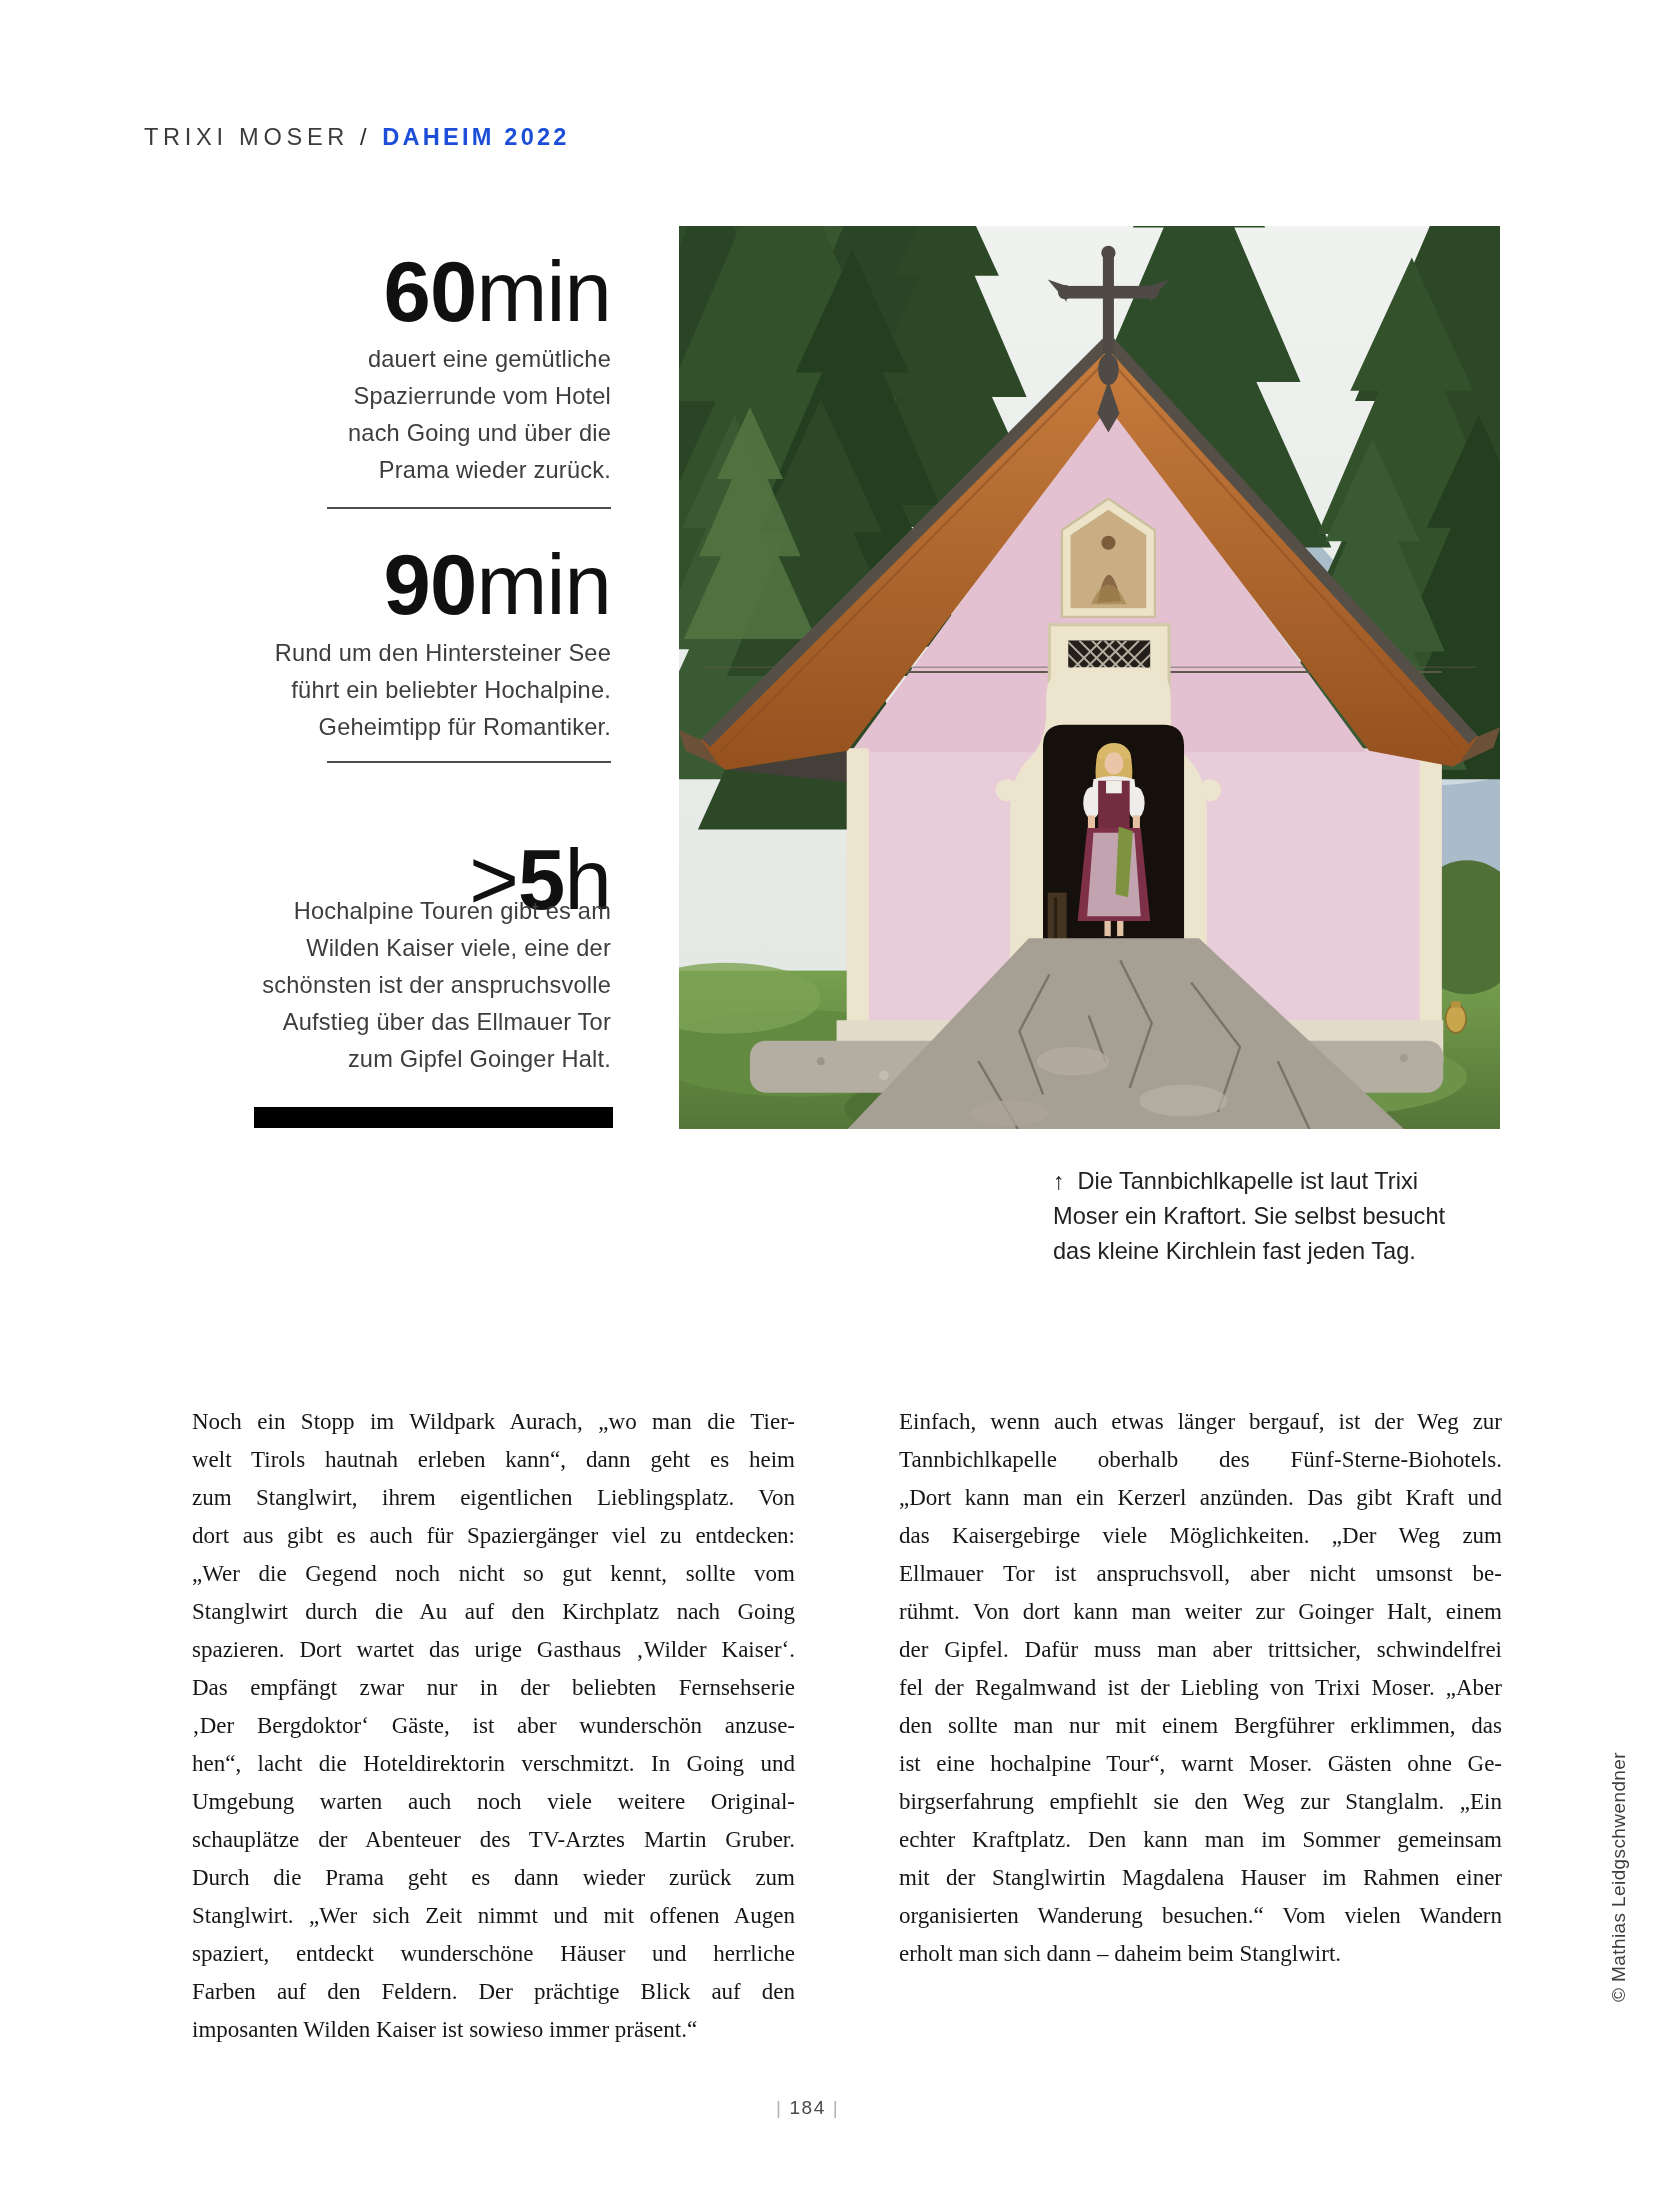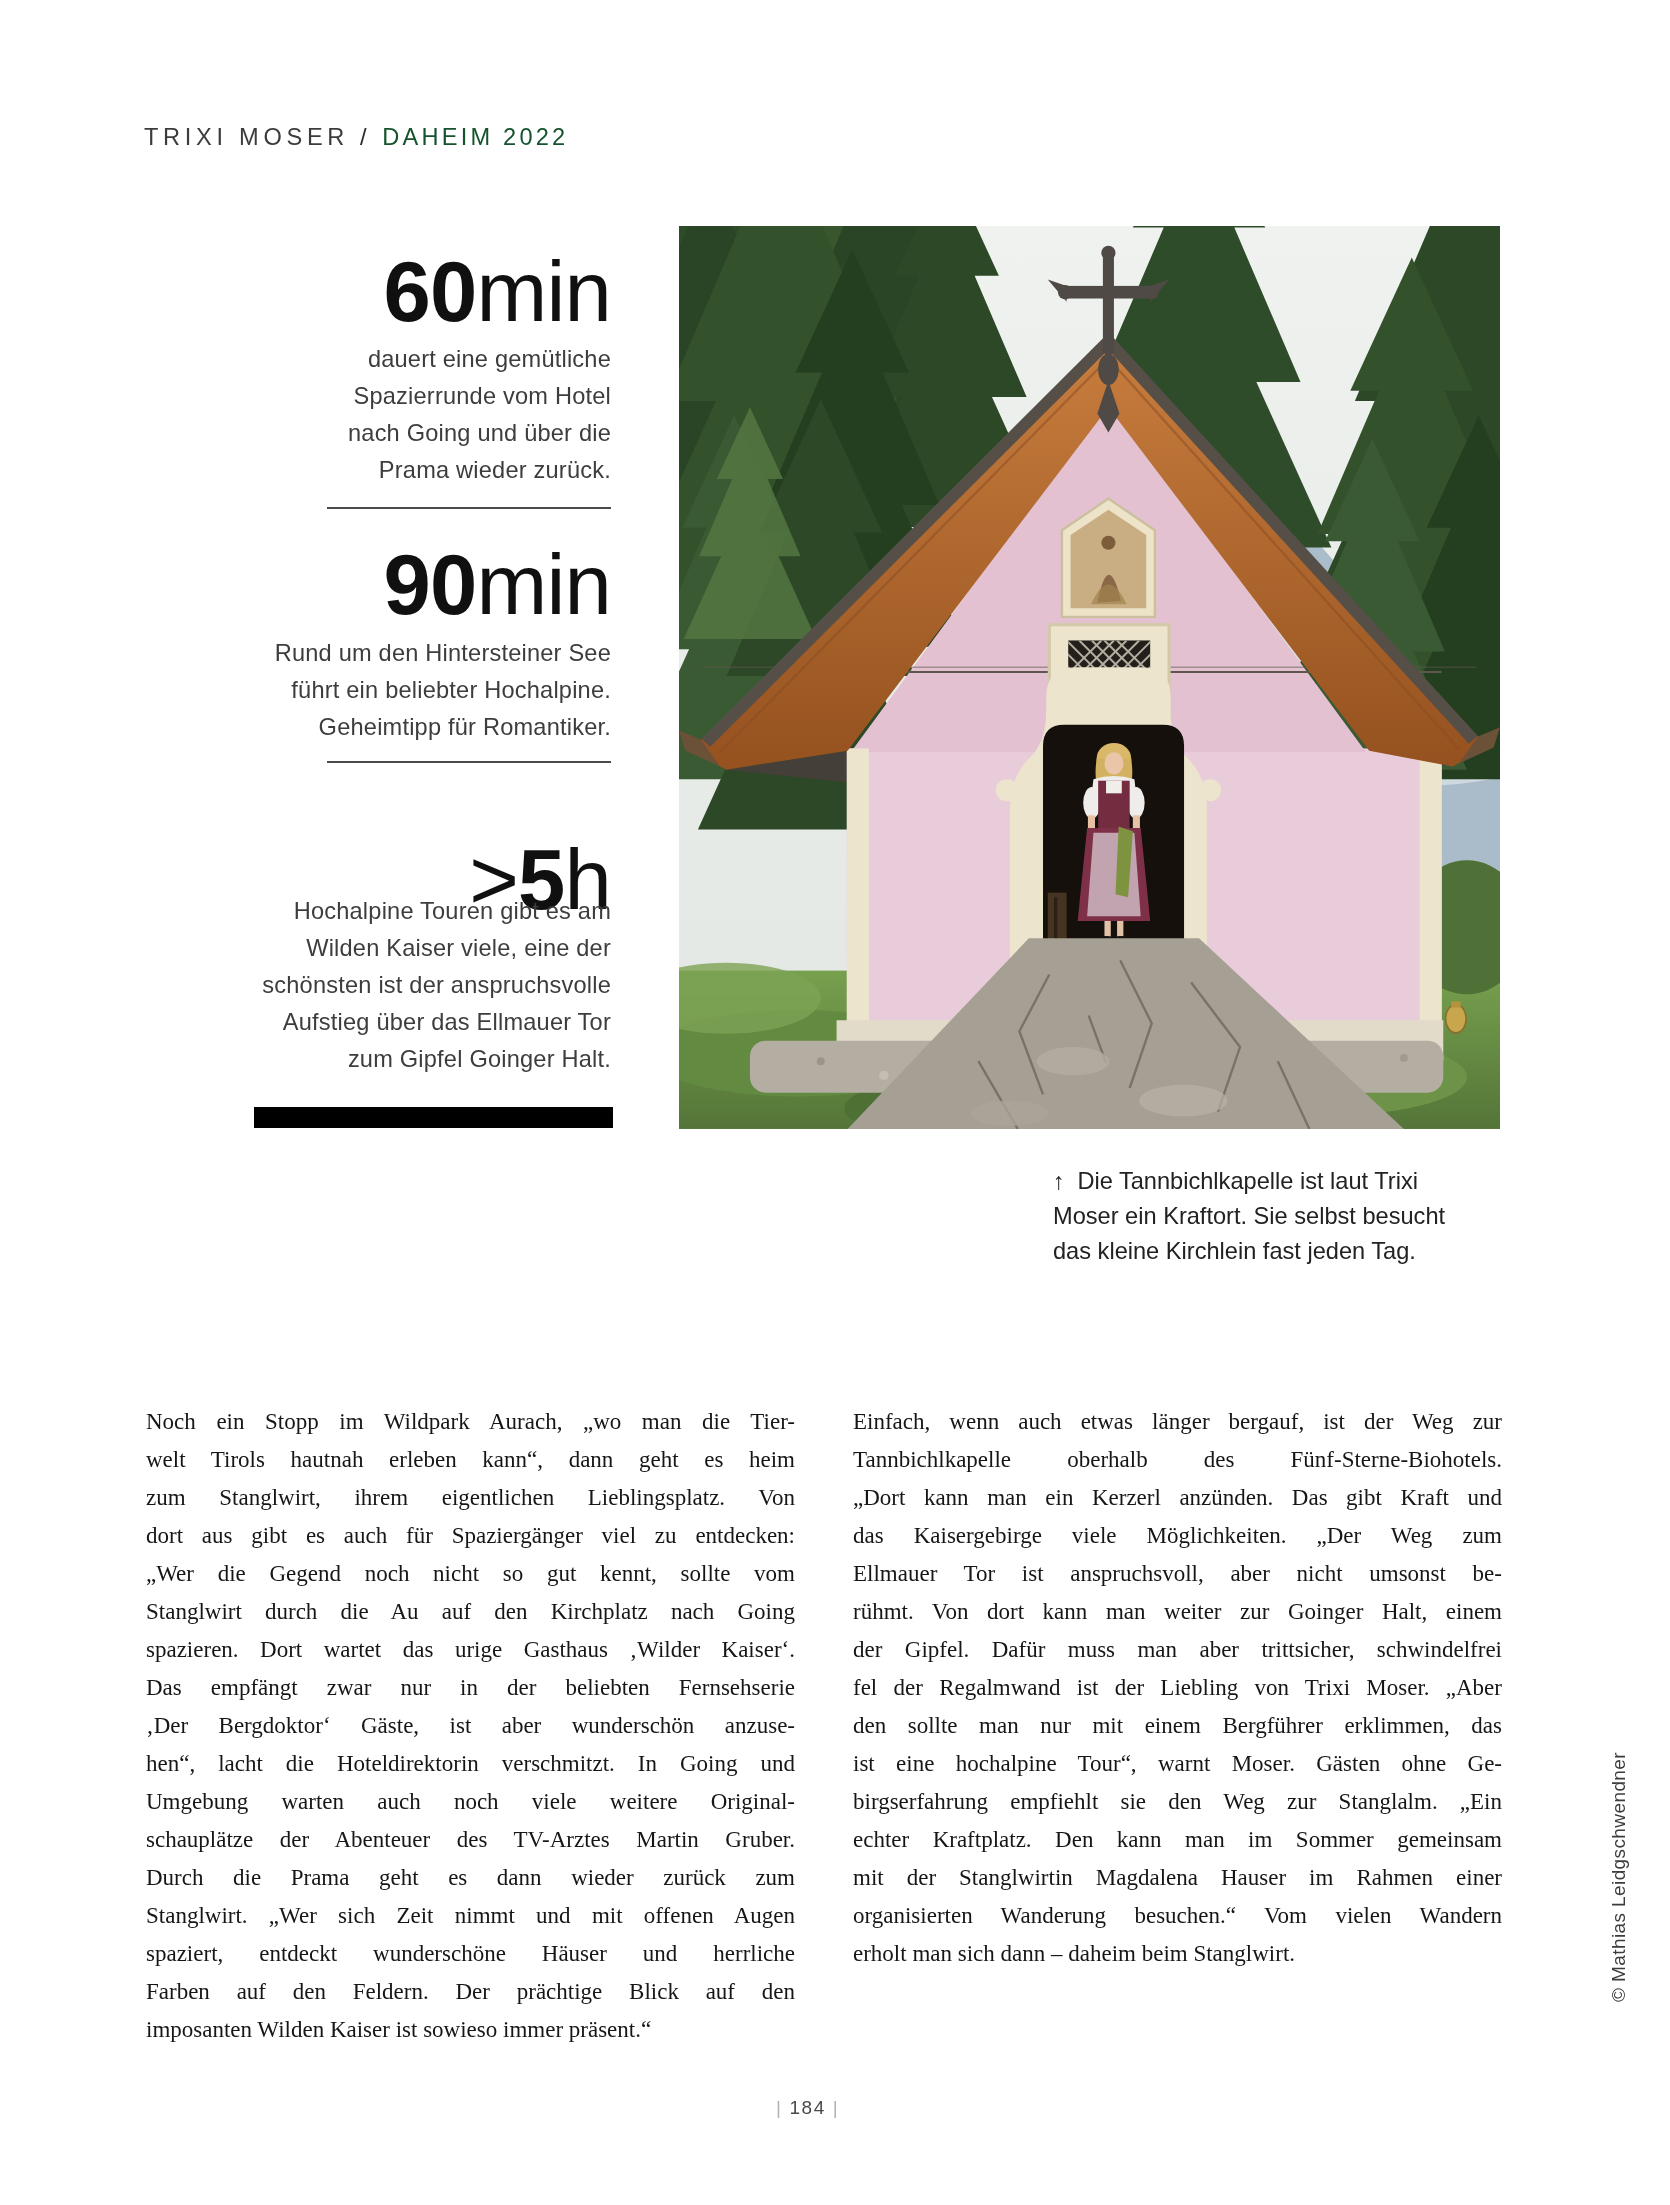--- a/index.html
+++ b/index.html
@@ -5,42 +5,42 @@
   html,body{margin:0;padding:0;}
   body{
     width:1670px;height:2205px;position:relative;background:#ffffff;
     font-family:"Liberation Sans",sans-serif;color:#1c1c1c;overflow:hidden;
   }
   .abs{position:absolute;}
 
   
   .kicker{left:144px;top:124px;font-size:23.6px;letter-spacing:4.7px;color:#3c3c3c;font-weight:300;white-space:nowrap;}
   .kicker .slash{margin:0 11px;color:#2a2a2a;font-weight:300;}
-  .kicker .issue{font-weight:400;color:#14532d;letter-spacing:3.2px;}
+  .kicker .issue{font-weight:700;color:#1d4ed8;letter-spacing:3.2px;}
 
   
   .stats-col{left:236px;width:375px;}
   .stat-number{position:absolute;right:0;font-size:85px;line-height:1;color:#101010;letter-spacing:-0.8px;white-space:nowrap;}
   .stat-number .b{font-weight:800;}
   .stat-number .l{font-weight:300;}
   .stat-lines{position:absolute;right:0;width:375px;text-align:right;font-size:23.6px;line-height:37px;color:#3d3d3d;letter-spacing:0.2px;}
   .rule{position:absolute;left:327px;width:284px;height:1.6px;background:#4c4c4c;}
   .blackbar{left:254px;top:1107px;width:359px;height:21px;background:#000;}
 
   
   .photo{left:679px;top:226px;width:821px;height:903px;}
   .photo svg{display:block;width:821px;height:903px;}
 
   
   .caption{left:1053px;top:1164px;width:473px;font-size:23.6px;line-height:35px;color:#222;}
   .caption .arrow{margin-right:12.6px;}
 
   
   .textcol{top:1403px;width:649px;font-family:"Liberation Serif",serif;font-size:23px;color:#161616;}
-  .textcol div{line-height:38px;text-align:justify;text-align-last:justify;white-space:nowrap;}
+  .textcol div{line-height:38px;text-align:justify;text-align-last:justify;white-space:nowrap;margin-left:46px;}
   .textcol div:last-child{text-align-last:left;}
   .col-left{left:146px;}
   .col-right{left:853px;}
 
   
   .pagenum{left:776px;top:2097px;width:102px;text-align:left;font-size:19px;color:#4a4a4a;letter-spacing:1.6px;}
   .pagenum .bar{color:#b2b2b2;font-weight:300;}
   .credit{left:1608px;top:2002px;transform:rotate(-90deg);transform-origin:0 0;font-size:19px;color:#3c3c3c;letter-spacing:0.4px;white-space:nowrap;}
 </style>
 </head>

